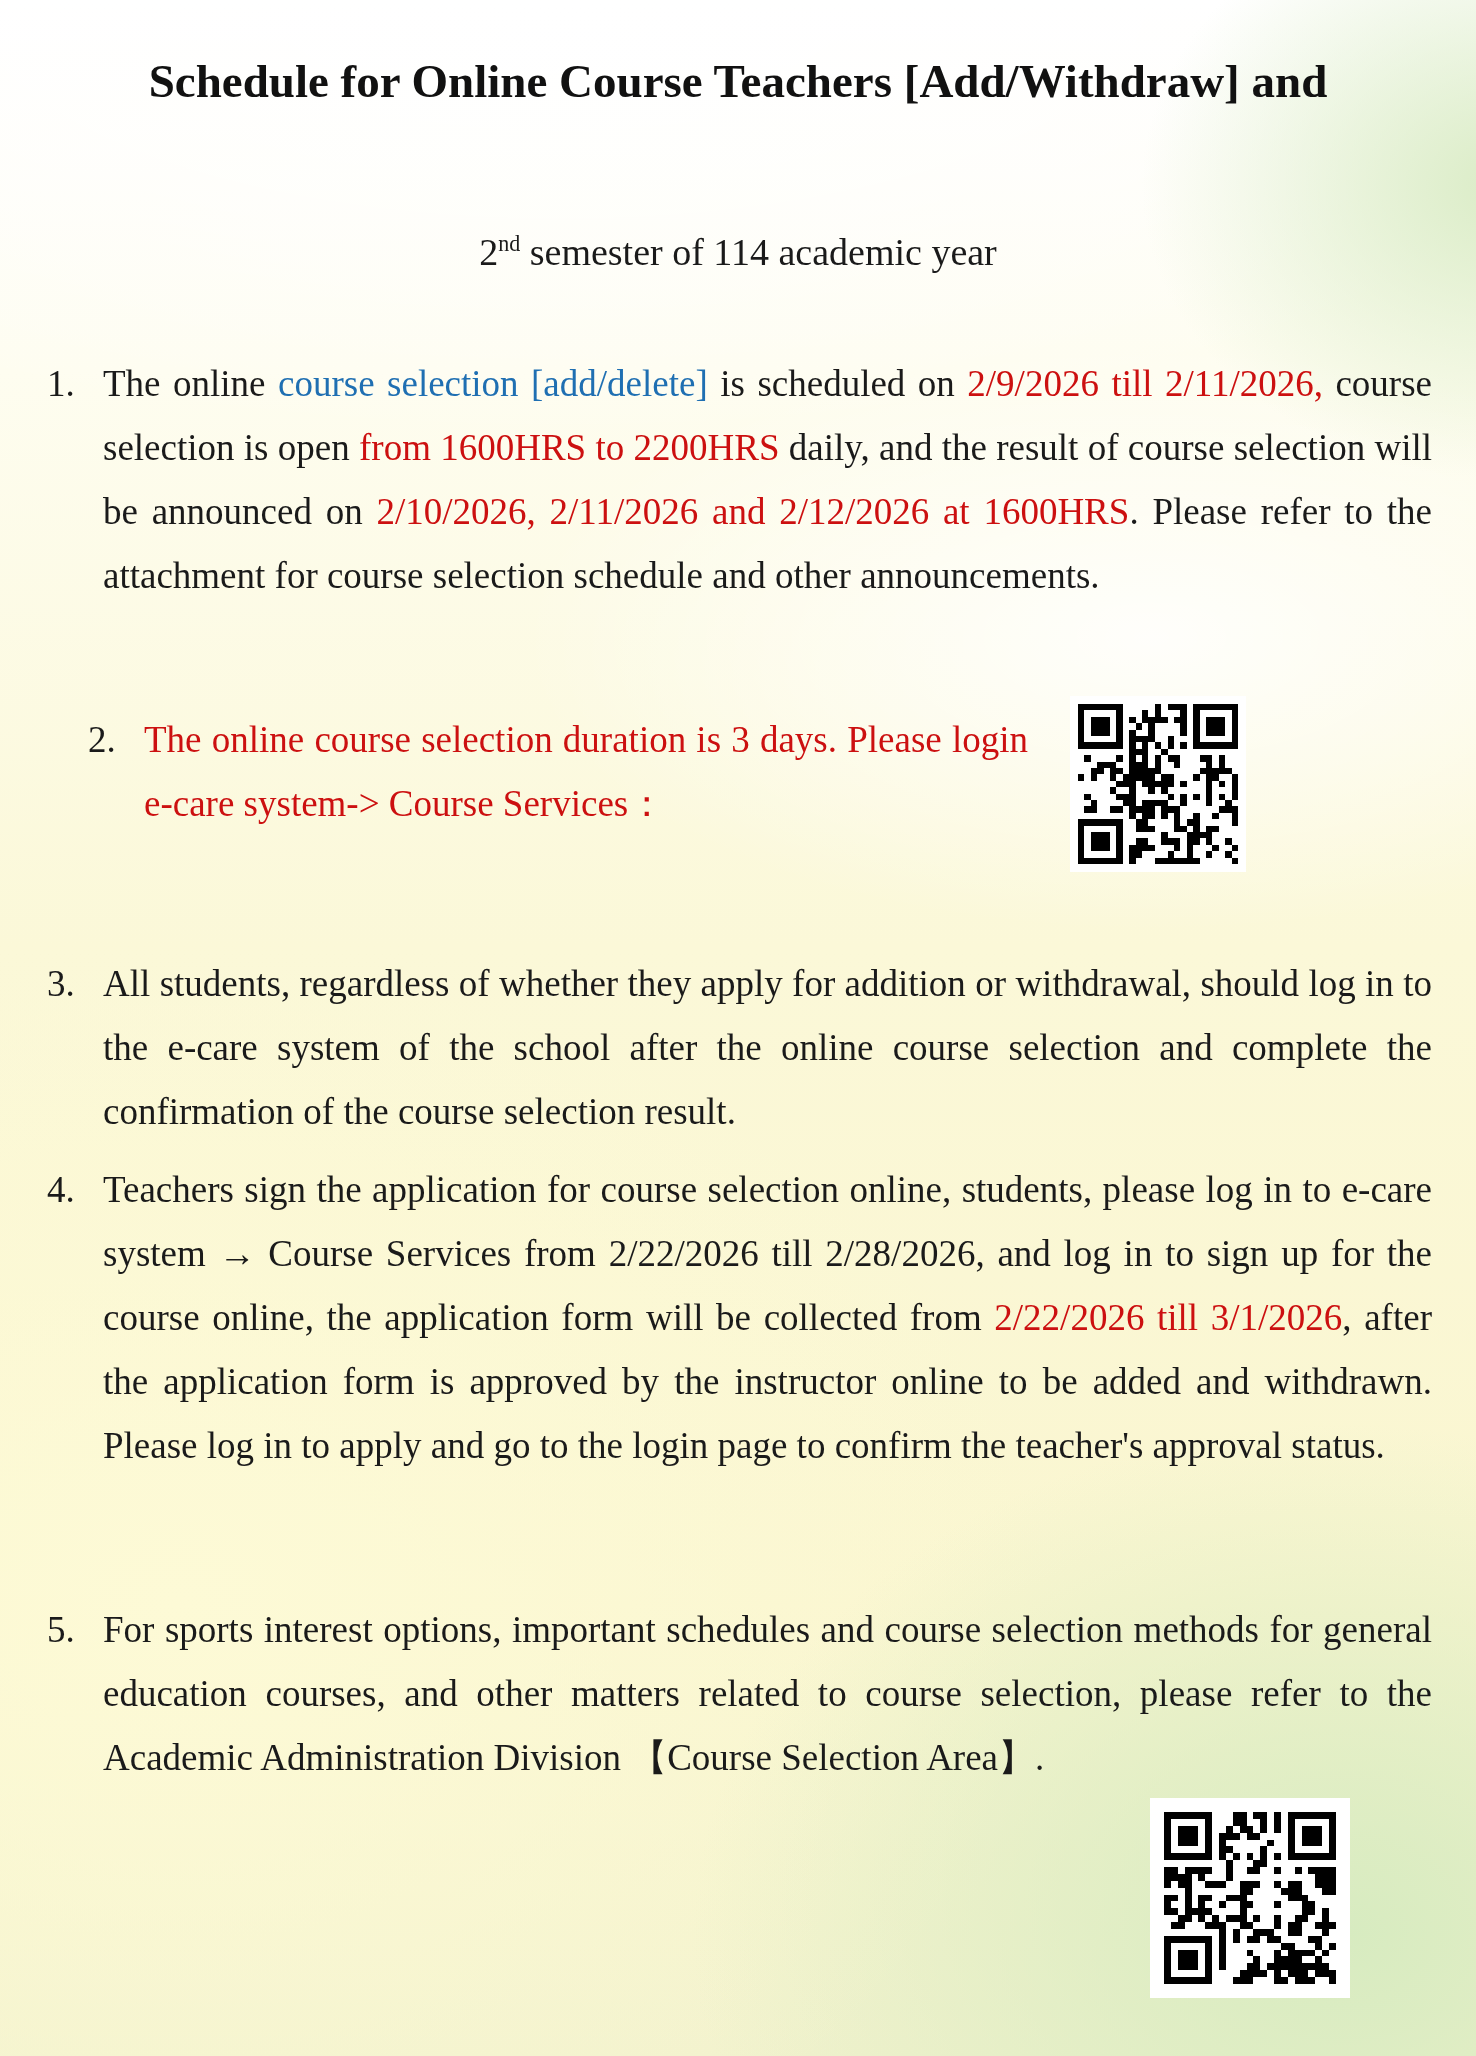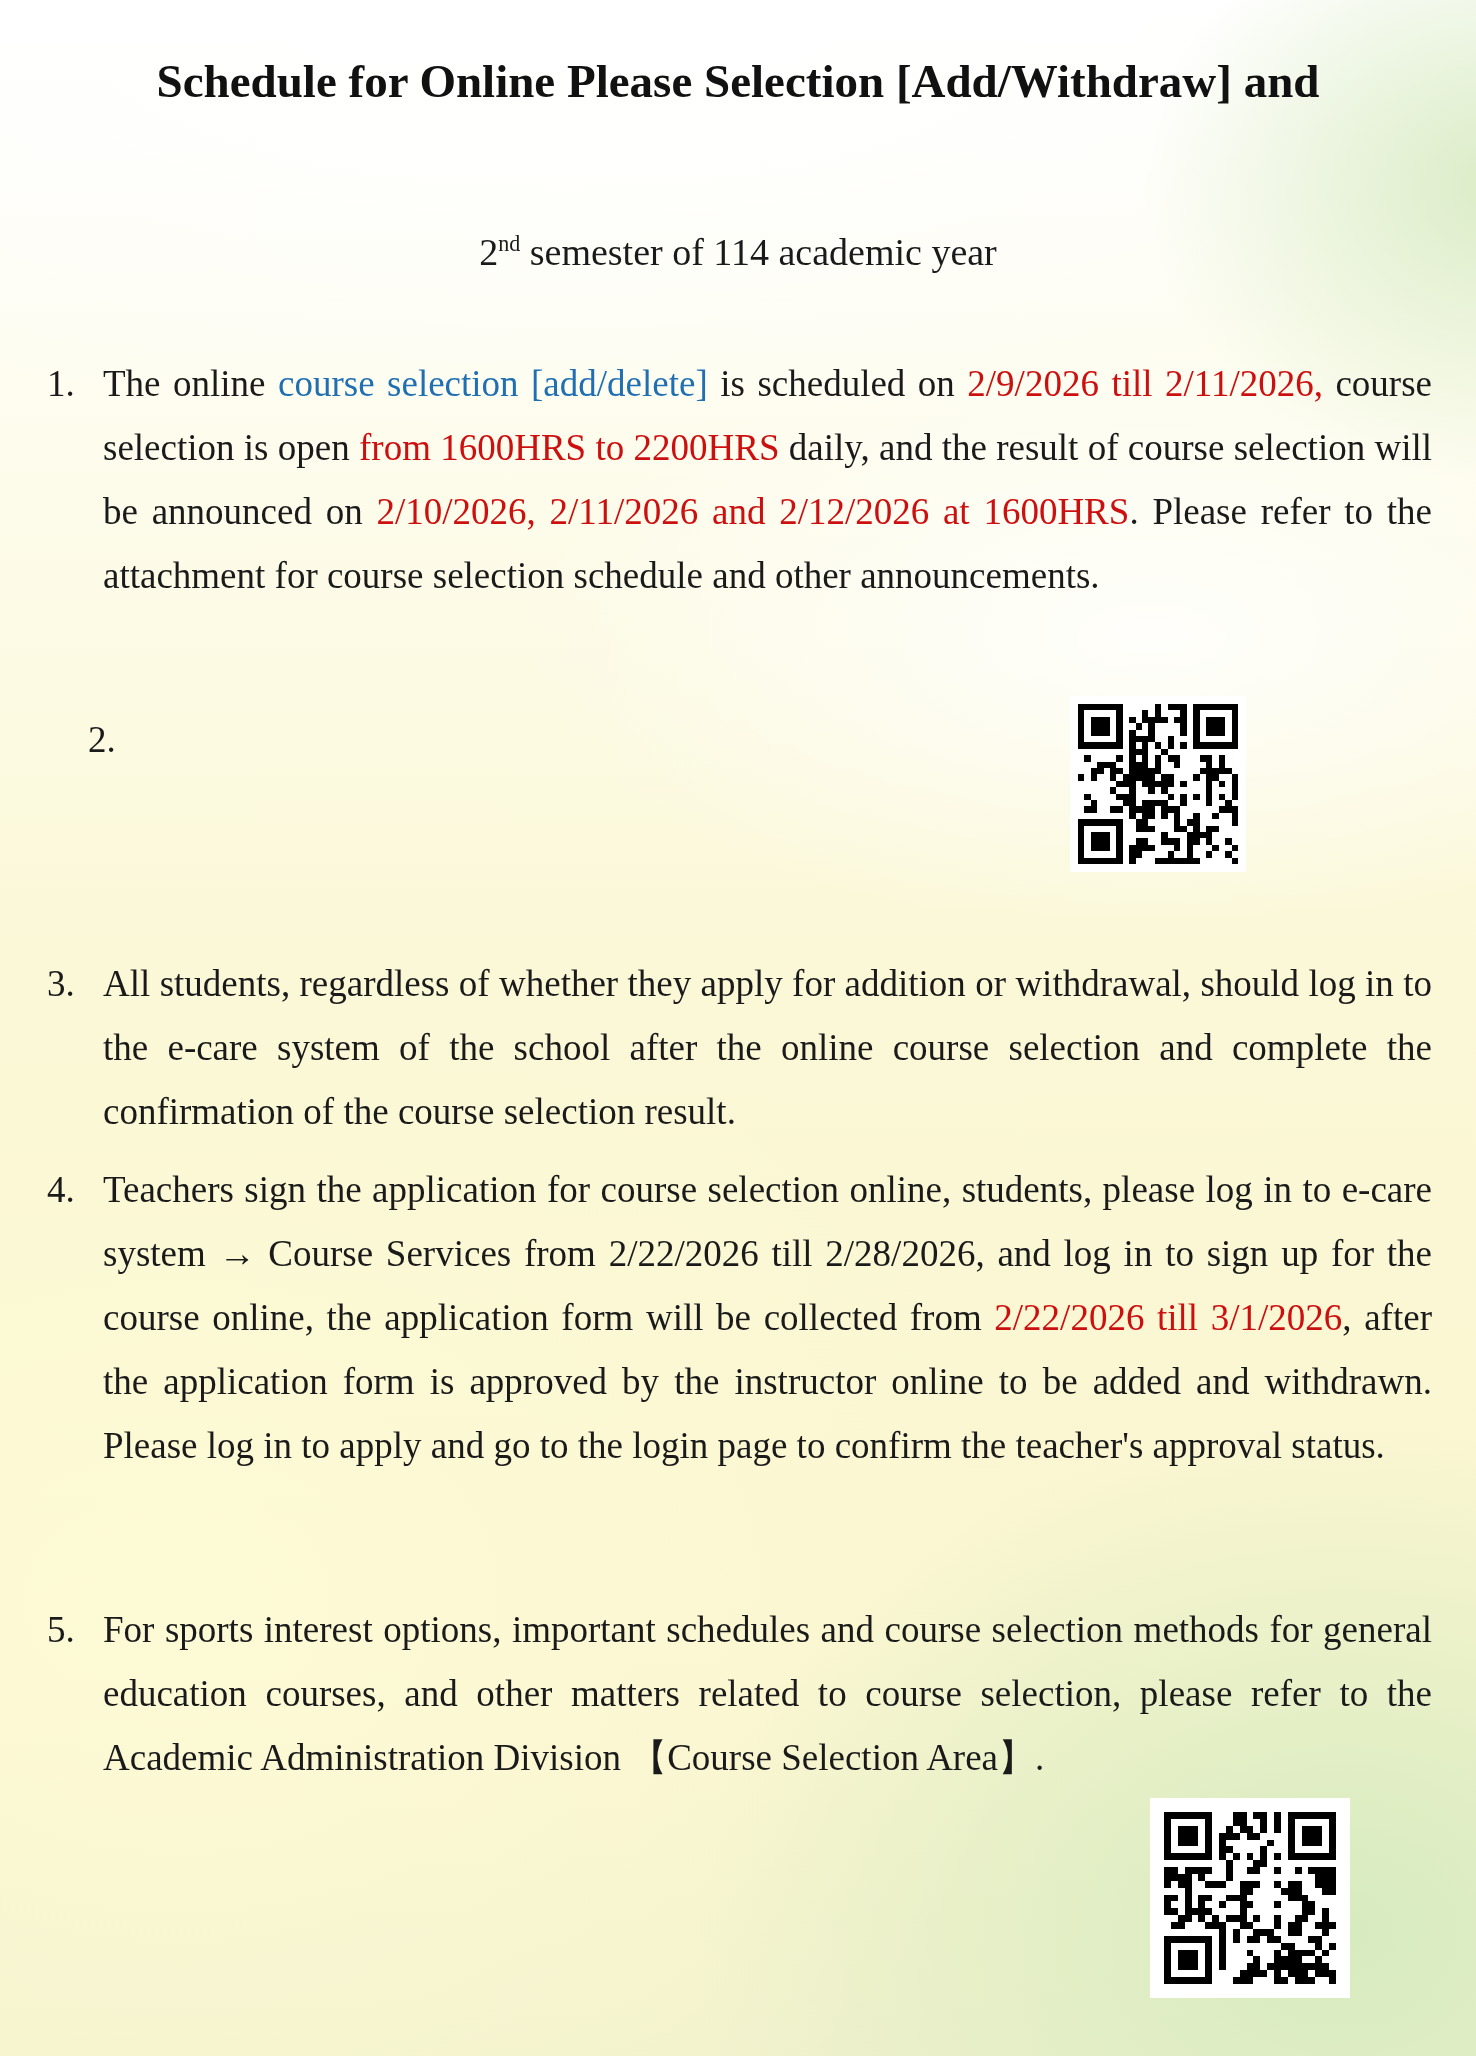--- a/index.html
+++ b/index.html
@@ -51,32 +51,33 @@
   #qr1{left:1070px;top:696px;width:176px;height:176px;padding:8px;}
   #qr2{left:1150px;top:1798px;width:200px;height:200px;padding:14px;}
   .qr svg{display:block;width:100%;height:100%;}
 </style>
 </head>
 <body>
 
 <div class="page">
 
   <div class="doc-title">
-    <div>Schedule for Online Please Selection [Add/Withdraw] and</div>
+    <div>Schedule for Online Course Teachers [Add/Withdraw] and</div>
   </div>
 
   <div class="doc-subtitle"><span style="color: rgb(26, 26, 26);">2</span><sup style="color: rgb(26, 26, 26);">nd</sup><span style="color: rgb(26, 26, 26);"> semester of 114 academic year</span></div>
 
   <div class="item" id="item1">
     <span class="num">1.</span>
     <span><span style="color: rgb(26, 26, 26);">The online </span><span style="color: rgb(31, 111, 178);">course selection [add/delete]</span><span style="color: rgb(26, 26, 26);"> is scheduled on </span><span style="color: rgb(204, 16, 16);">2/9/2026 till 2/11/2026,</span><span style="color: rgb(26, 26, 26);"> course selection is open </span><span style="color: rgb(204, 16, 16);">from 1600HRS to 2200HRS</span><span style="color: rgb(26, 26, 26);"> daily, and the result of course selection will be announced on </span><span style="color: rgb(204, 16, 16);">2/10/2026, 2/11/2026 and 2/12/2026 at 1600HRS</span><span style="color: rgb(26, 26, 26);">. Please refer to the attachment for course selection schedule and other announcements.</span></span>
   </div>
 
   <div class="item" id="item2">
     <span class="num">2.</span>
+    <span><span style="color: rgb(204, 16, 16);">The online course selection duration is 3 days. Please login e-care system-&gt; Course Services：</span></span>
   </div>
 
   <div class="qr" id="qr1">
       <svg viewBox="0 0 25 25" shape-rendering="crispEdges" fill="#000">
         <rect x="0" y="0" width="1" height="1"></rect>
         <rect x="1" y="0" width="1" height="1"></rect>
         <rect x="2" y="0" width="1" height="1"></rect>
         <rect x="3" y="0" width="1" height="1"></rect>
         <rect x="4" y="0" width="1" height="1"></rect>
         <rect x="5" y="0" width="1" height="1"></rect>

